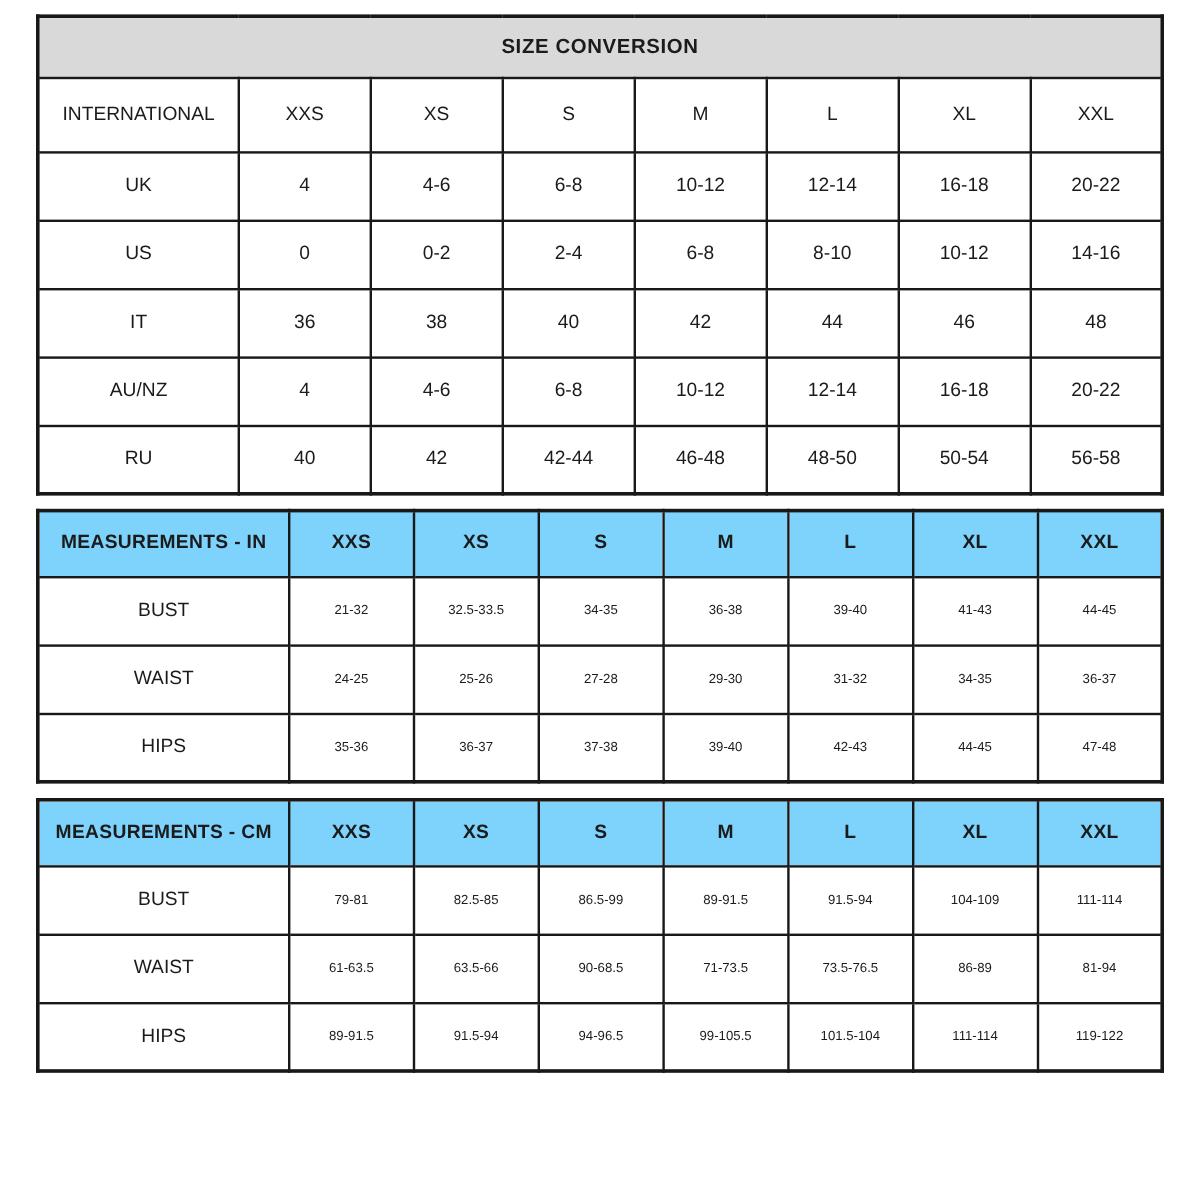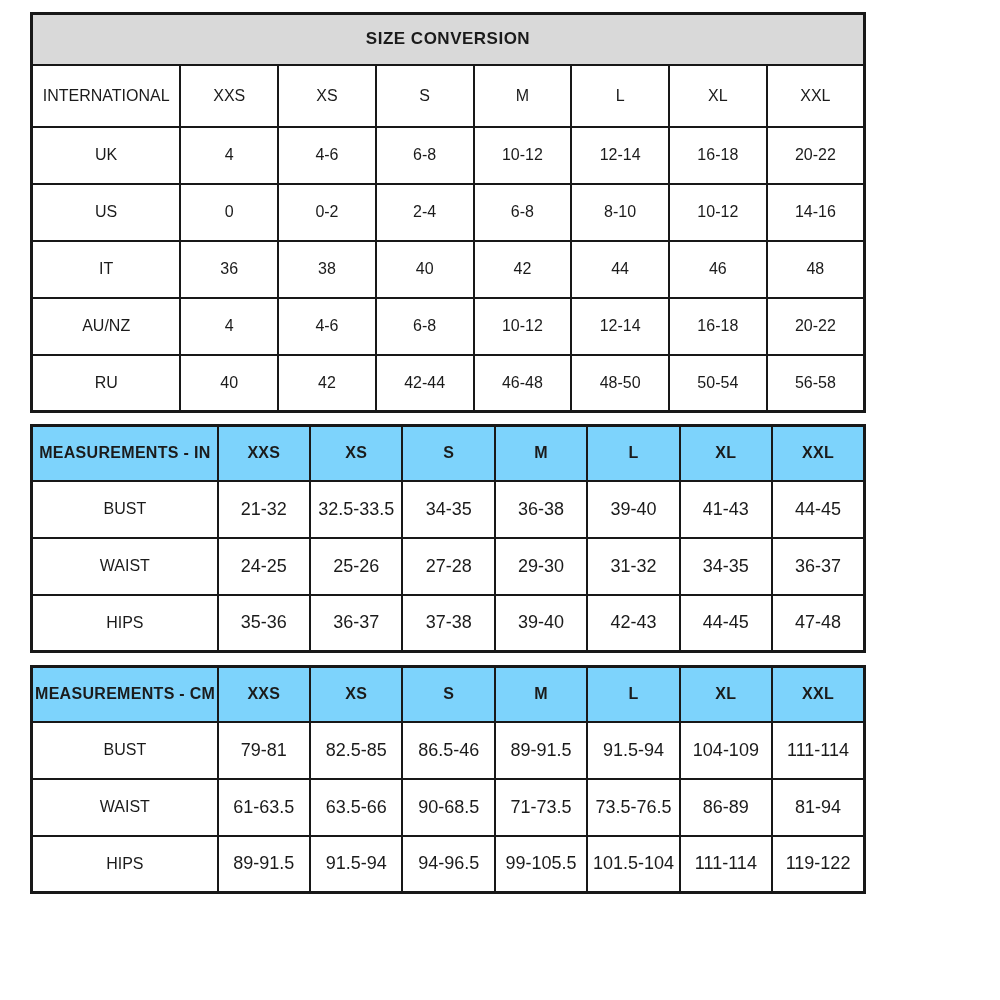--- a/index.html
+++ b/index.html
@@ -14,21 +14,21 @@
   .title {
     text-align: center;
     font-weight: 700;
     font-size: 27px;
     letter-spacing: 1px;
     padding: 6px 0 16px 0;
   }
   table.tbl {
     border-collapse: collapse;
     table-layout: fixed;
-    width: 836px;
+    width: 940px;
     border: 3px solid #181818;
   }
   table.tbl td {
     border: 2px solid #181818;
     text-align: center;
     vertical-align: middle;
     padding: 0 2px;
     overflow: hidden;
     white-space: nowrap;
   }
@@ -43,21 +43,21 @@
   }
   .t1 .cols td { height: 62px; font-size: 16px; }
   .t1 .data td { height: 57px; font-size: 16px; }
   .t23 .head td {
     height: 55px;
     background: #7dd3fc;
     font-weight: 700;
     font-size: 16px;
     letter-spacing: 0.3px;
   }
-  .t23 .data td { height: 57px; font-size: 18px; }
+  .t23 .data td { height: 57px; font-size: 11px; }
   .t23 .data td.lbl { font-size: 16px; }
 </style>
 </head>
 <body>
 
 <div class="page">
 
 
   <table class="tbl t1">
     <colgroup>
@@ -211,21 +211,21 @@
         <td>S</td>
         <td>M</td>
         <td>L</td>
         <td>XL</td>
         <td>XXL</td>
       </tr>
       <tr class="data">
         <td class="lbl">BUST</td>
         <td>79-81</td>
         <td>82.5-85</td>
-        <td>86.5-46</td>
+        <td>86.5-99</td>
         <td>89-91.5</td>
         <td>91.5-94</td>
         <td>104-109</td>
         <td>111-114</td>
       </tr>
       <tr class="data">
         <td class="lbl">WAIST</td>
         <td>61-63.5</td>
         <td>63.5-66</td>
         <td>90-68.5</td>

